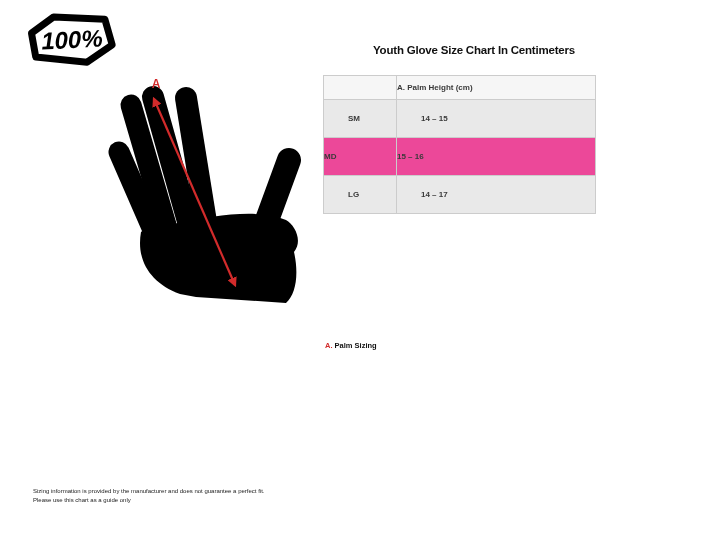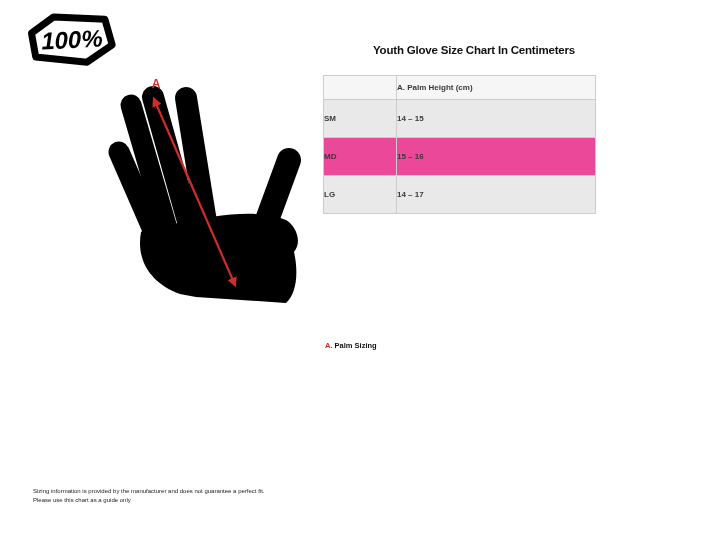--- a/index.html
+++ b/index.html
@@ -29,21 +29,21 @@
   }
   table.size-table td {
     border: 1px solid #cccccc;
     font-size: 8px; font-weight: 600; color: #3a3a3a;
     text-align: left; vertical-align: middle;
     padding: 0;
   }
   td.corner-cell { border: none; background: transparent; }
   tr.header-row td { height: 23px; background: #f6f6f6; }
   tr.data-row td { height: 37px; }
-  tr.shaded td { background: #e9e9e9; }
+  tr.shaded td { background: #e9e9e9; padding-left: 24px; }
   tr.plain td { background: #ec4899; }
 
   
   .howto { position: absolute; left: 325px; top: 341px; width: 192px; }
   .howto-heading {
     font-size: 11.5px; font-weight: 700; letter-spacing: -0.2px; color: #111;
     margin: 0 0 5px 0;
   }
   .measure-label { font-size: 7.5px; font-weight: 700; color: #111; }
   .measure-label .red-prefix { color: #d22b2b; }

